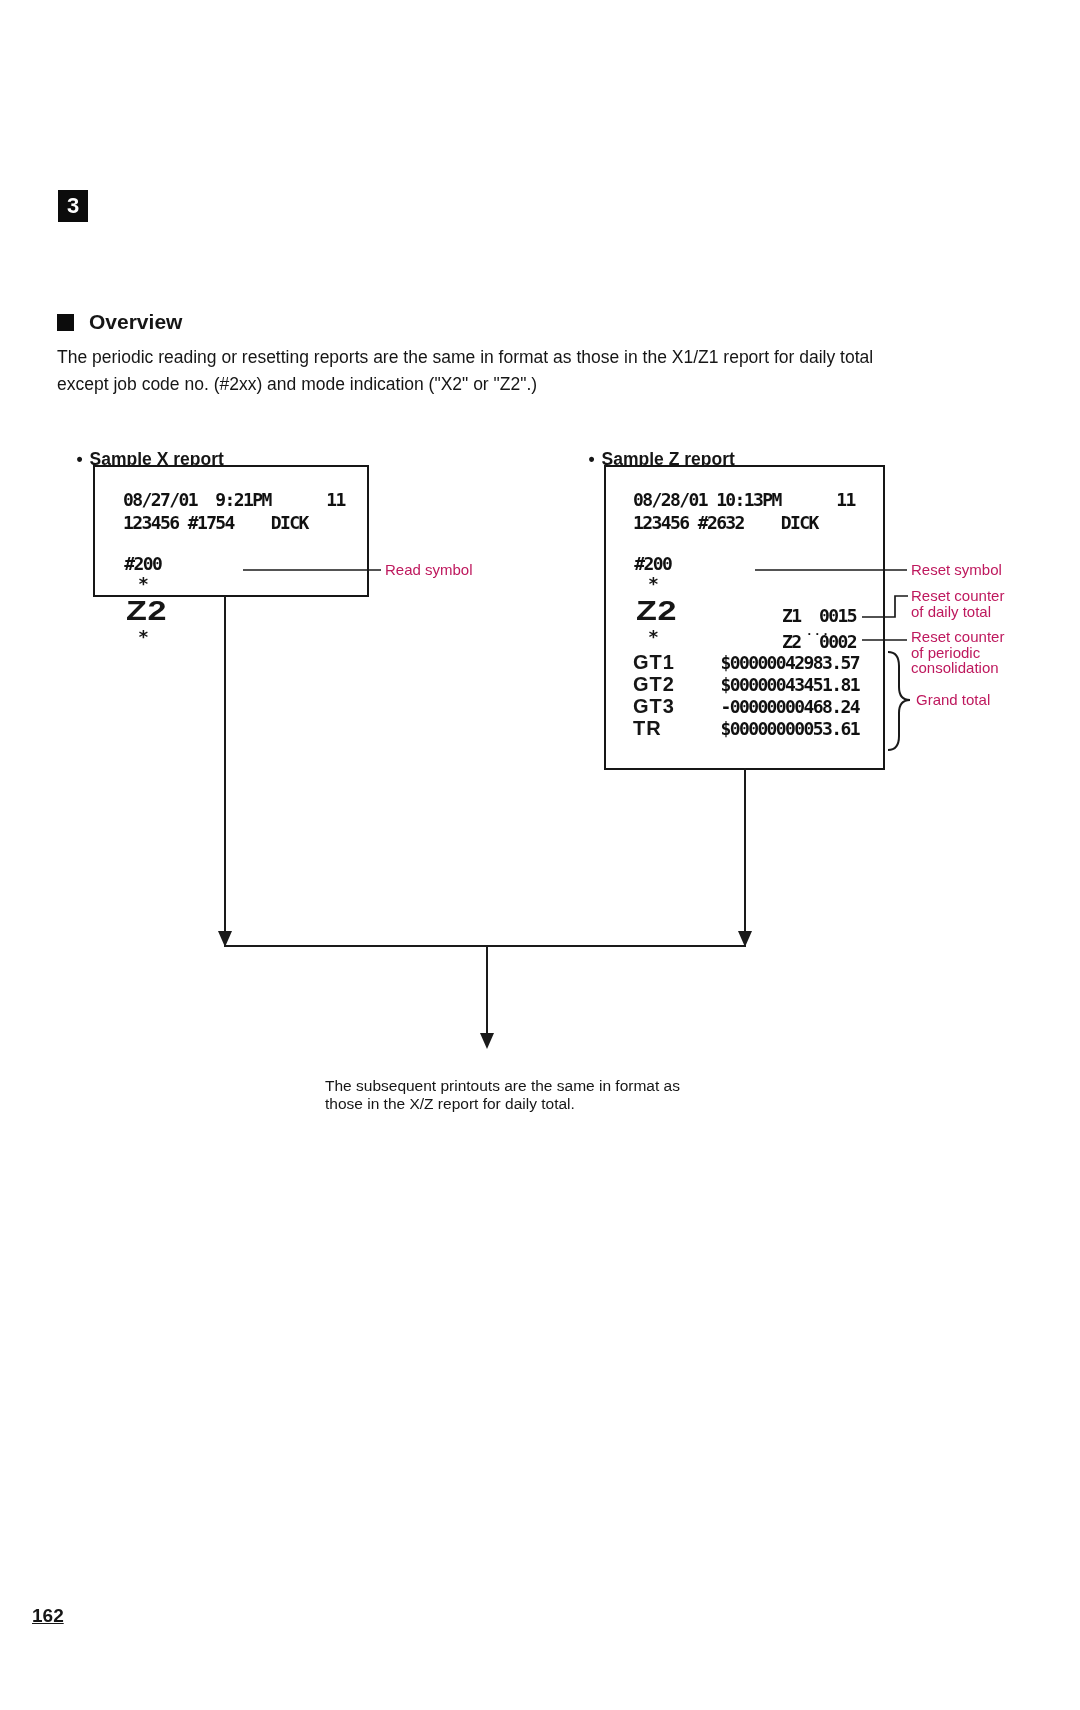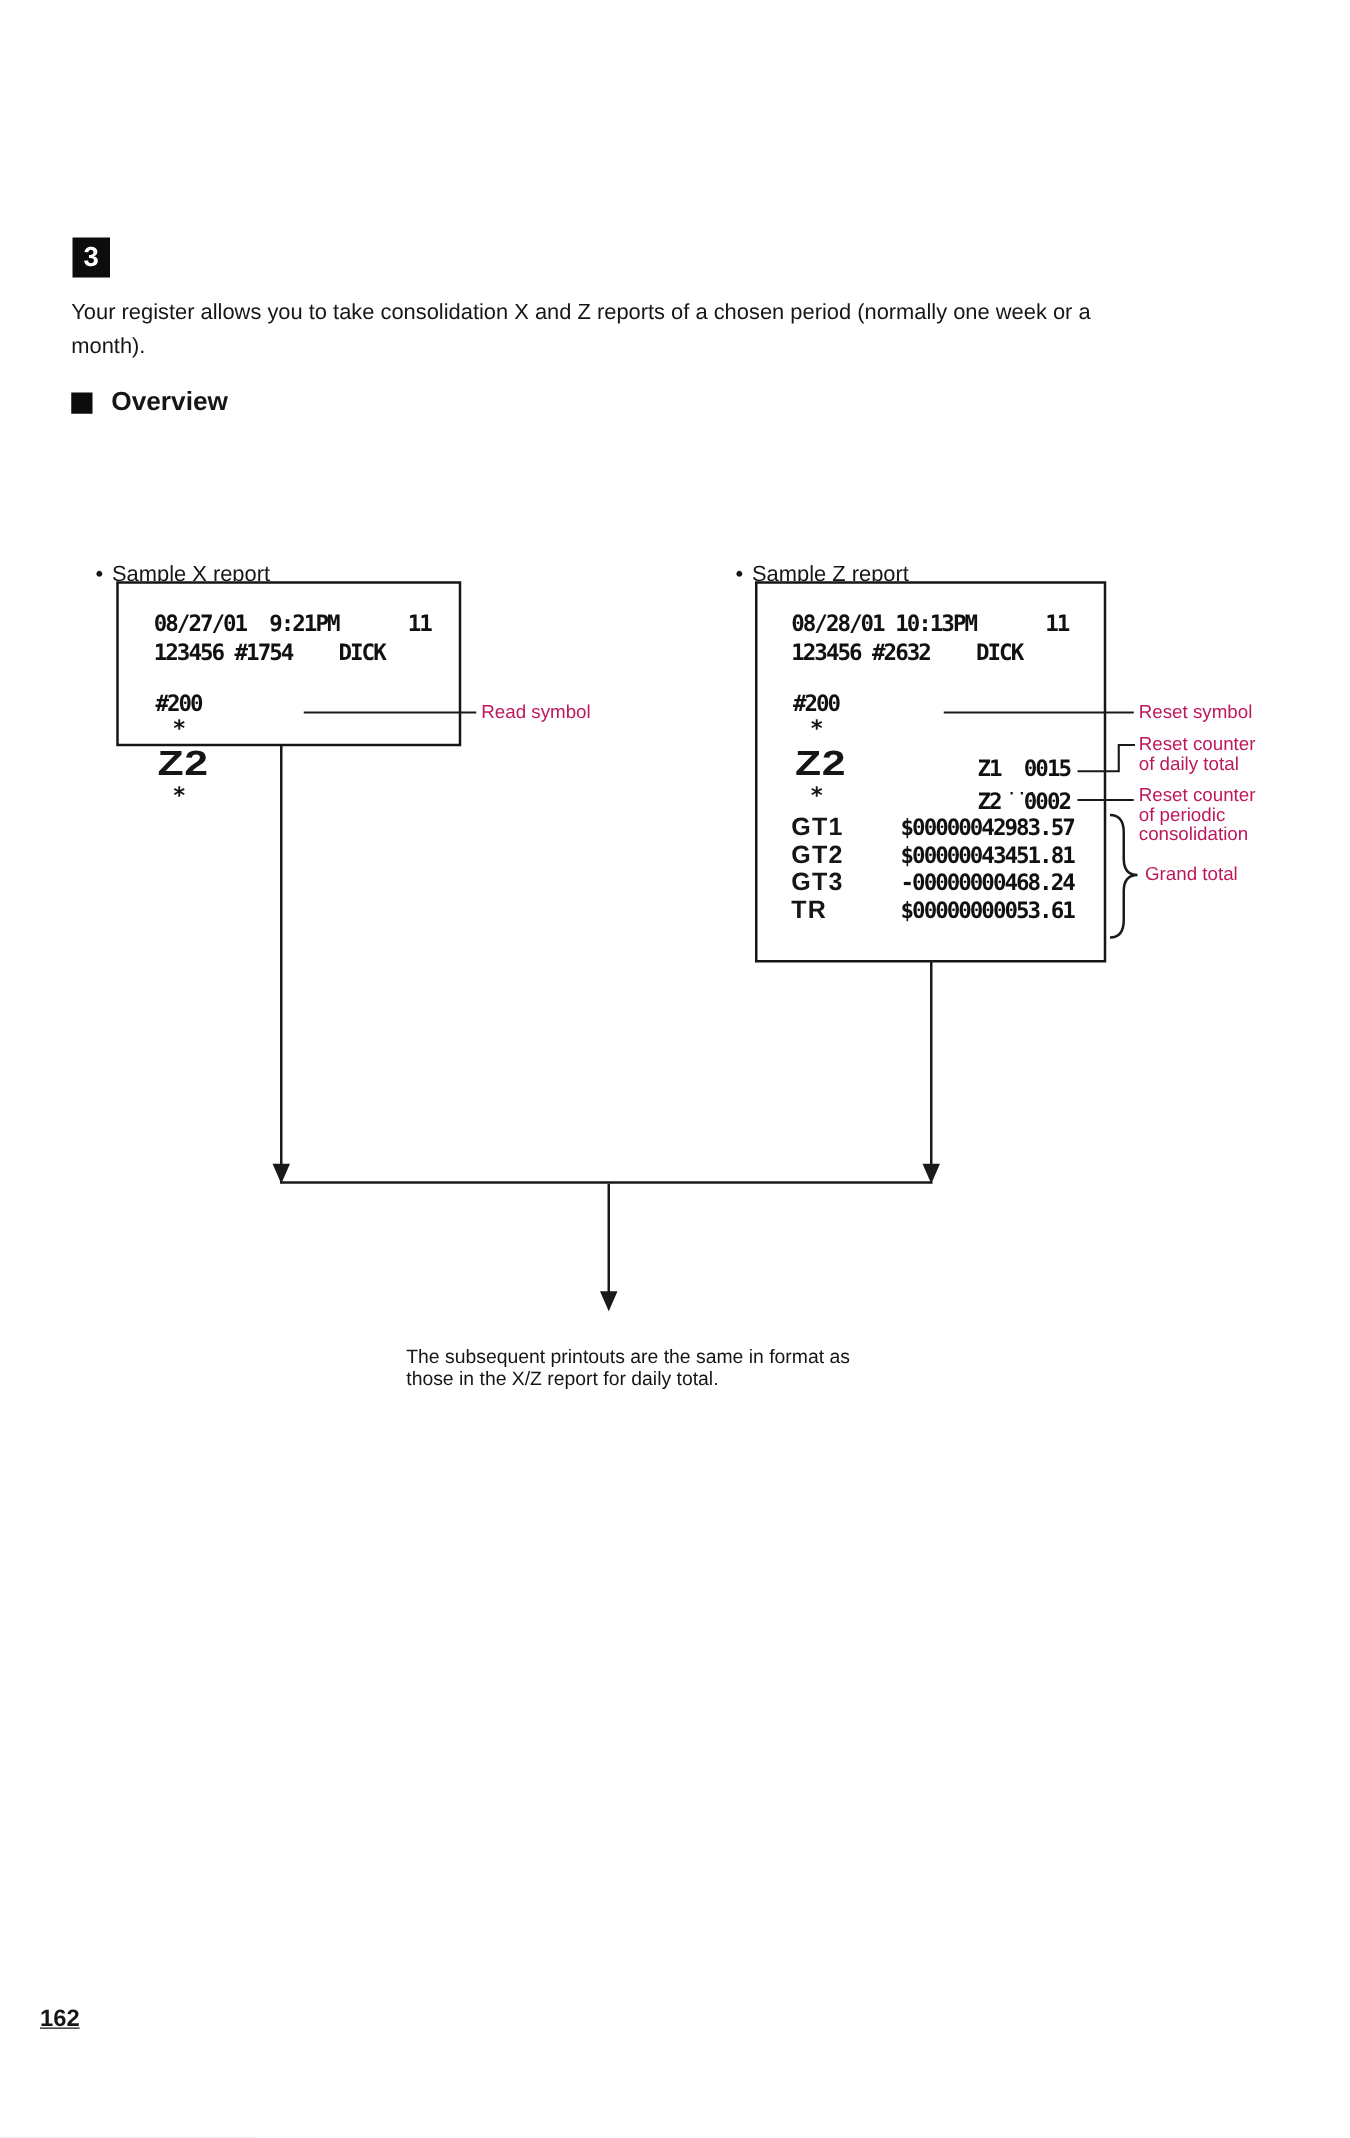--- a/index.html
+++ b/index.html
@@ -32,21 +32,21 @@
     margin-left:19px; font-weight:bold; font-size:21px; color:#141414;
     letter-spacing:0.2px;
   }
 
   
   .para{font-size:17.5px; line-height:26.5px; white-space:pre-line;}
   .ov-head{left:57px; top:310px; display:flex; align-items:center;}
   .ov-square{width:17px; height:17px; background:#0c0c0c; margin-right:15px;}
   .ov-title{font-size:21px; font-weight:bold;text-align:right;}
 
-  .sample-head{font-size:17.5px; font-weight:normal; white-space:pre;}
+  .sample-head{font-size:17.5px; font-weight:bold; white-space:pre;}
   .bullet{display:inline-block; margin-right:7px;}
 
   
   .rbox{border:2.5px solid #161616; background:#fff;}
 
   .rmono{
     font-family:"DejaVu Sans Mono", monospace;
     font-weight:bold; font-size:18px; letter-spacing:-1.6px;
     white-space:pre; color:#111;
   }
@@ -78,28 +78,28 @@
 
   svg.overlay{position:absolute; left:0; top:0; pointer-events:none;}
 </style>
 </head>
 <body>
 
 <div class="page">
 
   <div class="abs chap-num">3</div>
 
-  <div class="abs para" style="left:57px; top:236px; width:860px;">Your register allows you to take consolidation X and Z reports of a chosen period (normally one week or a
-month).</div>
 
   <div class="abs ov-head">
     <span class="ov-square"></span>
     <span class="ov-title">Overview</span>
   </div>
 
+  <div class="abs para" style="left:57px; top:344px; width:880px;">The periodic reading or resetting reports are the same in format as those in the X1/Z1 report for daily total
+except job code no. (#2xx) and mode indication ("X2" or "Z2".)</div>
 
   <div class="abs sample-head" style="left:57px; top:428px;">
     <span class="bullet">•</span><span>Sample X report</span>
   </div>
   <div class="abs sample-head" style="left:569px; top:428px;">
     <span class="bullet">•</span><span>Sample Z report</span>
   </div>
 
   <div class="abs rbox" style="left:93px; top:465px; width:272px; height:128px;"></div>
   <div class="abs rmono" style="left:123px; top:489px;">08/27/01  9:21PM      11</div>

